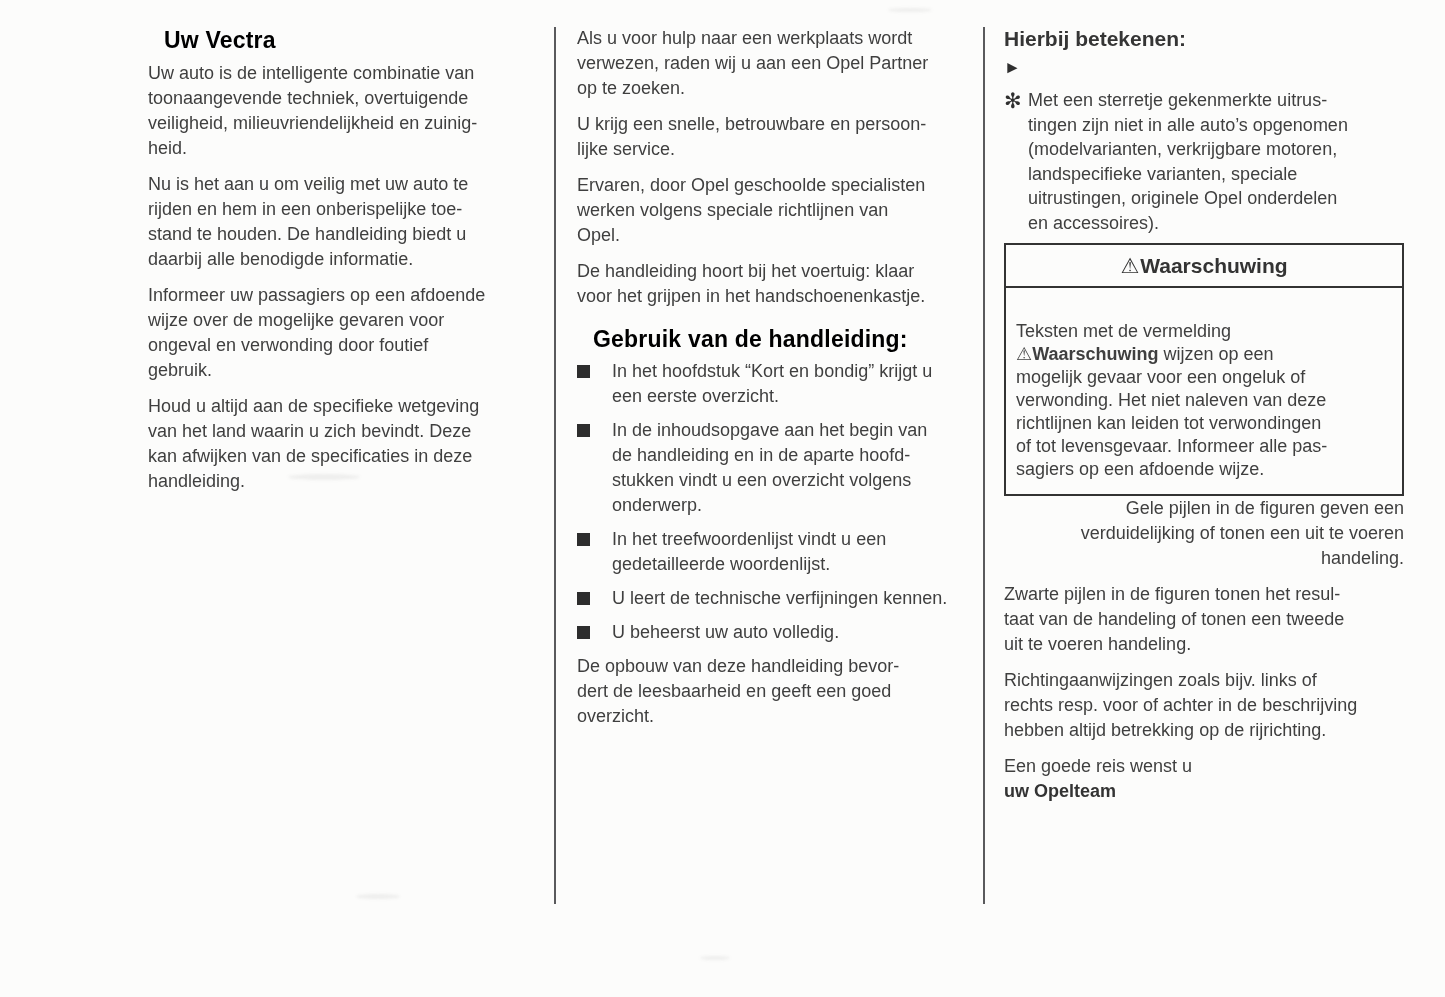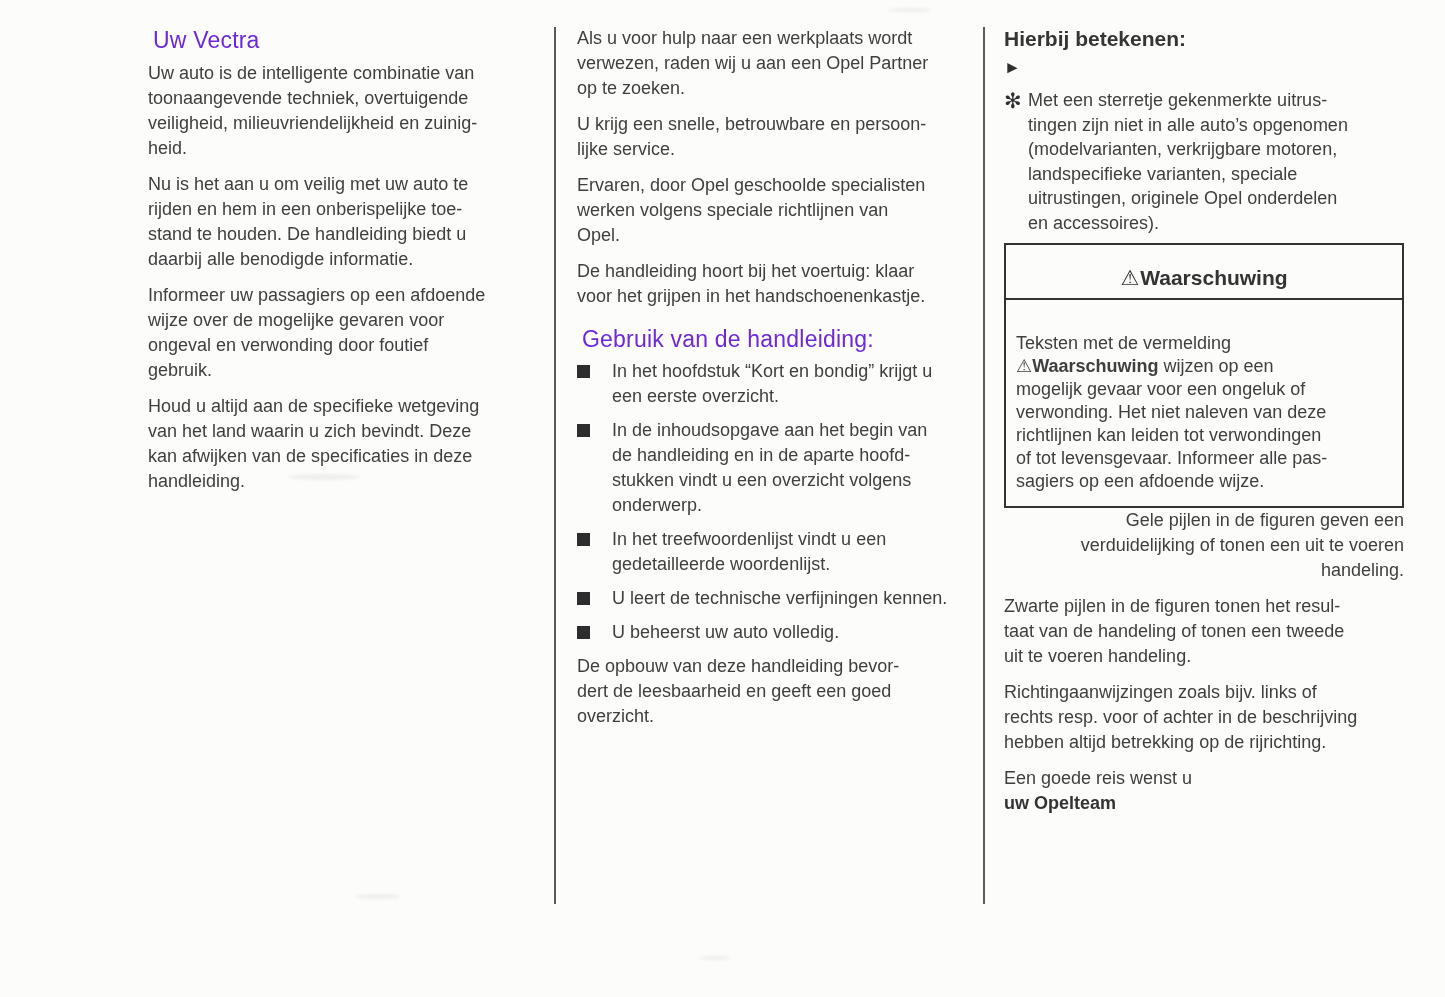--- a/index.html
+++ b/index.html
@@ -18,23 +18,23 @@
   .col3 { left:1004px; width:400px; }
 
   .divider {
     position:absolute; top:27px; height:877px; width:2px;
     background:#5a5a5c;
   }
   .div1 { left:554px; }
   .div2 { left:983px; }
 
   h1.sec {
-    margin:0 0 7px 5px;
-    font-size:23px; line-height:28px; font-weight:normal;
-    color:#6d28d9; letter-spacing:0.2px;
+    margin:0 0 7px 16px;
+    font-size:23px; line-height:28px; font-weight:bold;
+    color:#000000; letter-spacing:0.2px;
   }
   h2.sec3 {
     margin:0 0 3px 0;
     font-size:21px; line-height:26px; font-weight:bold;
     color:#353535;
   }
   p.body {
     margin:0 0 11px 0;
     font-size:18px; line-height:25px;
     white-space:pre-line;
@@ -57,21 +57,21 @@
   .legend-item .legend-text { font-size:18px; line-height:24.5px; white-space:pre-line; }
 
   .warnbox {
     margin-top:8px;
     border:2px solid #333;
     background:transparent;
   }
   .warn-title {
     text-align:center; font-weight:bold; color:#333;
     font-size:21px; line-height:26px;
-    padding:20px 0 7px 0;
+    padding:8px 0 7px 0;
     border-bottom:2px solid #333;
   }
   .warn-title .tri { font-weight:normal; margin-right:1px; }
   .warn-body {
     padding:9px 12px 13px 10px;
     font-size:18px; line-height:23px;
     white-space:pre-line;
   }
   .after-box { margin-top:15px;text-align:right; }
 

